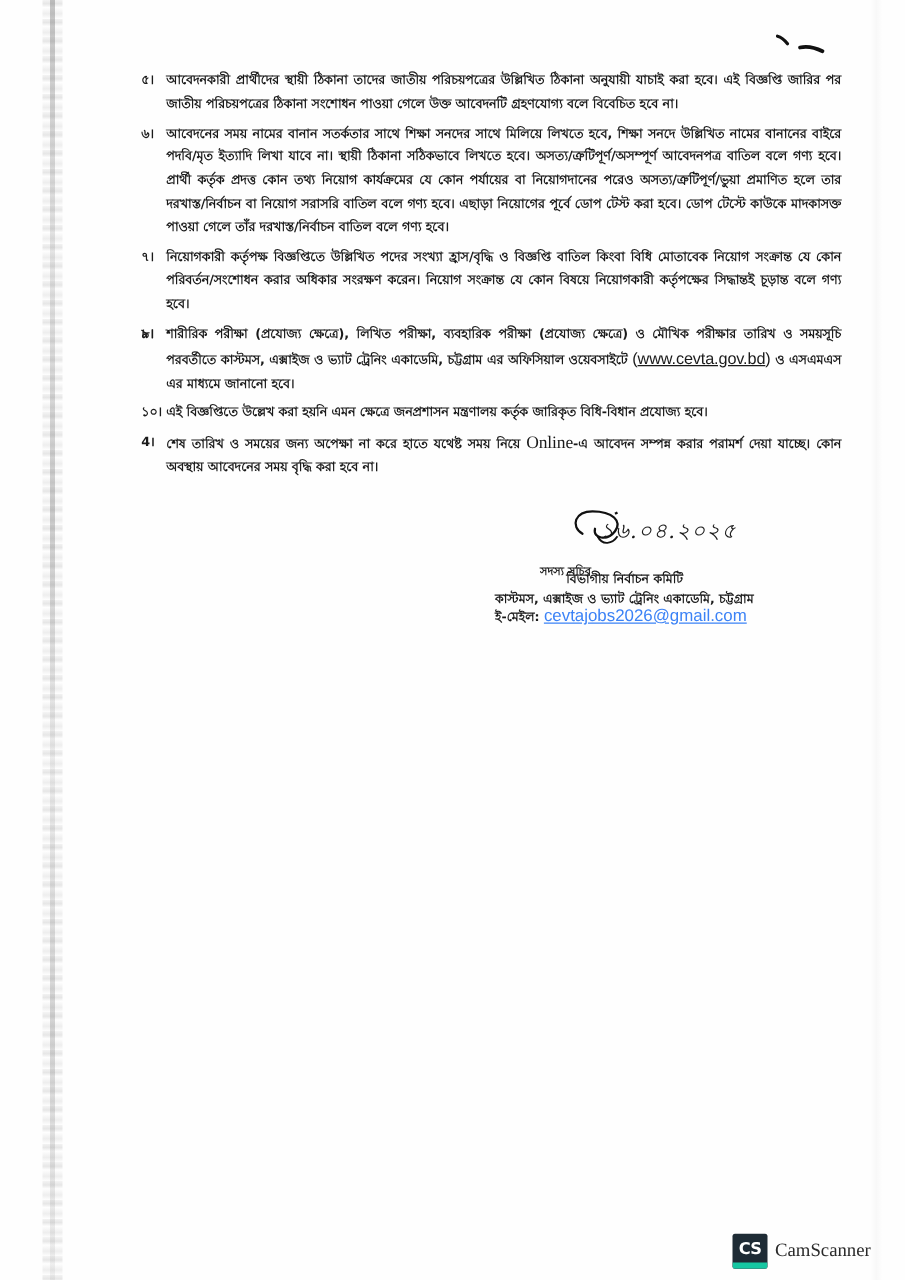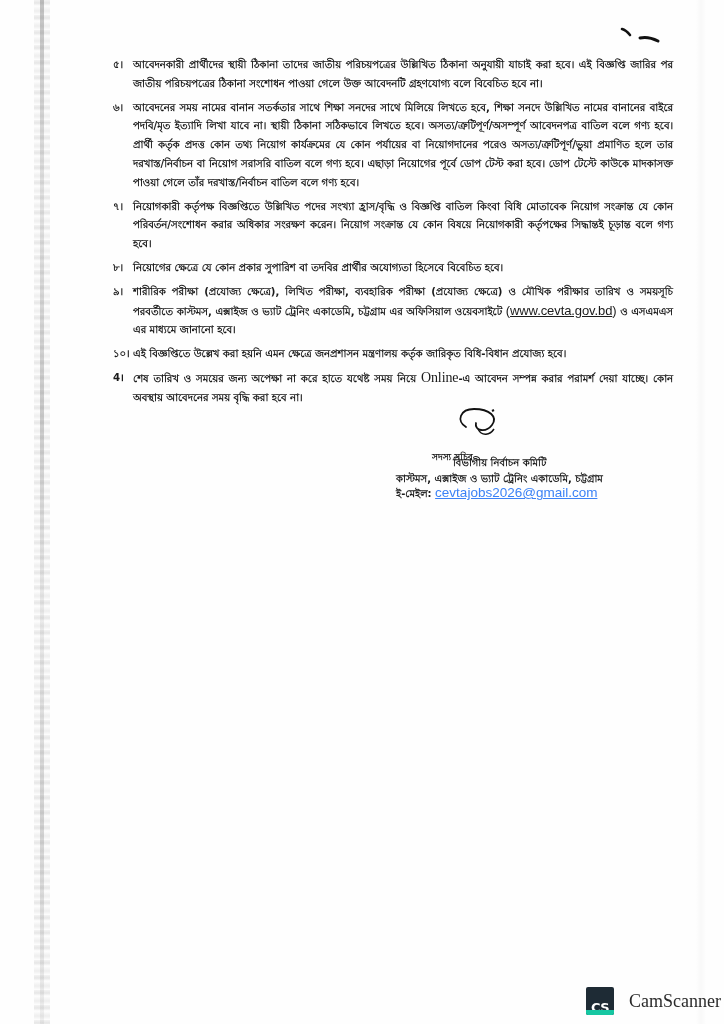--- a/index.html
+++ b/index.html
@@ -128,43 +128,42 @@
       gap: 6px;
     }
     .cs-logo {
       width: 28px;
       height: 28px;
       border-radius: 2px;
       background: #1e2b35;
       position: relative;
       overflow: hidden;
       display: flex;
-      align-items: flex-end;
+      align-items: center;
       justify-content: center;
     }
     .cs-logo::after {
       content: "";
       position: absolute;
       left: 0; bottom: 0;
       width: 100%; height: 5px;
       background: #16c7a2;
     }
     .cs-logo span {
       color: #ffffff;
       font-family: "DejaVu Sans", sans-serif;
       font-weight: 700;
       font-size: 13px;
       letter-spacing: -0.5px;
       margin-top: -3px;
     }
     .cs-text {
       font-family: "Liberation Serif", serif;
-      font-size: 18px;
+      font-size: 15px;
       color: #2a2a2a;
-      margin-left: 9px;
     }
   </style>
 </head>
 <body>
 
 <div class="page">
   <div class="binding"></div>
   <div class="binding2"></div>
   <div class="right-shadow"></div>
 
@@ -185,21 +184,20 @@
       <span class="txt">আবেদনের সময় নামের বানান সতর্কতার সাথে শিক্ষা সনদের সাথে মিলিয়ে লিখতে হবে, শিক্ষা সনদে উল্লিখিত নামের বানানের বাইরে পদবি/মৃত ইত্যাদি লিখা যাবে না। স্থায়ী ঠিকানা সঠিকভাবে লিখতে হবে। অসত্য/ত্রুটিপূর্ণ/অসম্পূর্ণ আবেদনপত্র বাতিল বলে গণ্য হবে। প্রার্থী কর্তৃক প্রদত্ত কোন তথ্য নিয়োগ কার্যক্রমের যে কোন পর্যায়ের বা নিয়োগদানের পরেও অসত্য/ত্রুটিপূর্ণ/ভুয়া প্রমাণিত হলে তার দরখাস্ত/নির্বাচন বা নিয়োগ সরাসরি বাতিল বলে গণ্য হবে। এছাড়া নিয়োগের পূর্বে ডোপ টেস্ট করা হবে। ডোপ টেস্টে কাউকে মাদকাসক্ত পাওয়া গেলে তাঁর দরখাস্ত/নির্বাচন বাতিল বলে গণ্য হবে।</span>
     </div>
 
     <div class="item">
       <span class="num">৭।</span>
       <span class="txt">নিয়োগকারী কর্তৃপক্ষ বিজ্ঞপ্তিতে উল্লিখিত পদের সংখ্যা হ্রাস/বৃদ্ধি ও বিজ্ঞপ্তি বাতিল  কিংবা বিধি মোতাবেক নিয়োগ সংক্রান্ত যে কোন পরিবর্তন/সংশোধন করার অধিকার সংরক্ষণ করেন। নিয়োগ সংক্রান্ত যে কোন বিষয়ে নিয়োগকারী কর্তৃপক্ষের সিদ্ধান্তই চূড়ান্ত বলে গণ্য হবে।</span>
     </div>
 
     <div class="item">
       <span class="num">৮।</span>
-      <span class="txt">নিয়োগের ক্ষেত্রে যে কোন প্রকার সুপারিশ বা তদবির প্রার্থীর অযোগ্যতা হিসেবে বিবেচিত হবে।</span>
     </div>
 
     <div class="item">
       <span class="num">৯।</span>
       <span class="txt"><span>শারীরিক পরীক্ষা (প্রযোজ্য ক্ষেত্রে), লিখিত পরীক্ষা, ব্যবহারিক পরীক্ষা (প্রযোজ্য ক্ষেত্রে) ও মৌখিক পরীক্ষার তারিখ ও সময়সূচি পরবর্তীতে কাস্টমস, এক্সাইজ ও ভ্যাট ট্রেনিং একাডেমি, চট্টগ্রাম এর অফিসিয়াল ওয়েবসাইটে </span><span class="link" style="text-decoration:none">(</span><span class="link">www.cevta.gov.bd</span><span class="link" style="text-decoration:none">)</span><span> ও এসএমএস এর মাধ্যমে জানানো হবে।</span></span>
     </div>
 
     <div class="item">
       <span class="num">১০।</span>
       <span class="txt">এই বিজ্ঞপ্তিতে উল্লেখ করা হয়নি এমন ক্ষেত্রে জনপ্রশাসন মন্ত্রণালয় কর্তৃক জারিকৃত বিধি-বিধান প্রযোজ্য হবে।</span>
@@ -209,20 +207,21 @@
       <span class="num">4।</span>
       <span class="txt"><span>শেষ তারিখ ও সময়ের জন্য অপেক্ষা না করে হাতে যথেষ্ট সময় নিয়ে </span><span class="online">Online</span><span>-এ আবেদন সম্পন্ন করার পরামর্শ দেয়া যাচ্ছে। কোন অবস্থায় আবেদনের সময় বৃদ্ধি করা হবে না।</span></span>
     </div>
   </div>
 
   <svg class="sig-scribble" viewBox="0 0 190 40">
     <path d="M14 22 C4 16 8 4 22 4 C38 4 46 12 40 20 C34 28 22 26 24 18" stroke="#111" stroke-width="1.8" fill="none" stroke-linecap="round"></path>
     <path d="M40 6 L42 5" stroke="#111" stroke-width="2" fill="none"></path>
     <path d="M26 24 C30 32 38 30 42 24" stroke="#111" stroke-width="1.5" fill="none"></path>
   </svg>
+  <div class="sig-line" style="left:480px; top:411px; font-size:17px; font-weight:400; font-style:italic; letter-spacing:1px; font-family:'DejaVu Serif', serif;">১৬.০৪.২০২৫</div>
 
   <div class="sig-role">সদস্য সচিব</div>
   <div class="sig-line sig-committee">বিভাগীয় নির্বাচন কমিটি</div>
   <div class="sig-line sig-academy">কাস্টমস, এক্সাইজ ও ভ্যাট ট্রেনিং একাডেমি, চট্টগ্রাম</div>
   <div class="sig-line sig-email">
     <span class="label">ই-মেইল: </span><span class="email">cevtajobs2026@gmail.com</span>
   </div>
 
   <div class="camscanner">
     <div class="cs-logo">

